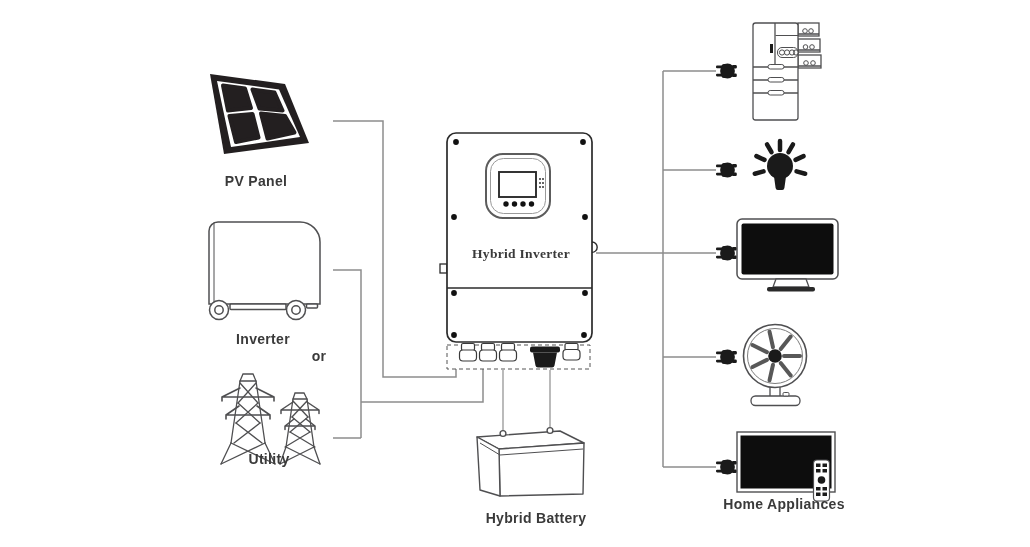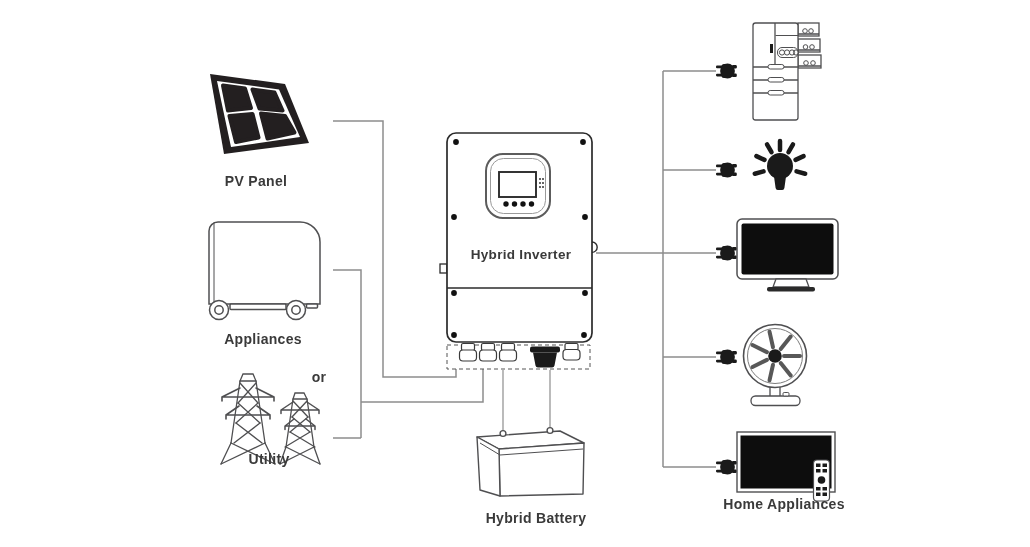--- a/index.html
+++ b/index.html
@@ -1,21 +1,21 @@
 <!DOCTYPE html>
 <html><head>
 <meta charset="utf-8">
 <style>
   html,body{margin:0;padding:0;background:#ffffff;}
   #canvas{position:relative;width:1030px;height:547px;background:#ffffff;overflow:hidden;
           font-family:"Liberation Sans",sans-serif;}
   #canvas svg{position:absolute;left:0;top:0;}
   .label{position:absolute;transform:translate(-50%,-50%);font-weight:bold;font-size:14px;
          color:#3a3a3a;letter-spacing:.3px;white-space:nowrap;}
-  .label.small{font-size:13.5px;}
+  .label.small{font-size:13.5px;font-family:Liberation Serif, serif;}
 </style>
 </head>
 <body>
 
 <div id="canvas">
 
 <svg width="1030" height="547" viewBox="0 0 1030 547">
   <defs>
     <g id="plug">
       <rect x="0" y="-5.4" width="7.5" height="2.7" rx="1.1" fill="#1a1a1a"></rect>
@@ -256,20 +256,20 @@
         <rect x="816" y="487" width="4.5" height="3.5"></rect>
             <rect x="822.5" y="487" width="4.5" height="3.5"></rect>
         <rect x="816" y="492.5" width="4.5" height="3.5"></rect>
             <rect x="822.5" y="492.5" width="4.5" height="3.5"></rect>
       </g>
     </g>
   </g>
 </svg>
 
   <div class="label" style="left:256px;top:181px">PV Panel</div>
-  <div class="label" style="left:263px;top:339px">Appliances</div>
-  <div class="label" style="left:319px;top:377px">or</div>
+  <div class="label" style="left:263px;top:339px">Inverter</div>
+  <div class="label" style="left:319px;top:356px">or</div>
   <div class="label" style="left:269px;top:459px">Utility</div>
   <div class="label small" style="left:521px;top:254px">Hybrid Inverter</div>
   <div class="label" style="left:536px;top:518px">Hybrid Battery</div>
   <div class="label" style="left:784px;top:504px">Home Appliances</div>
 
 </div>
 
 </body></html>

